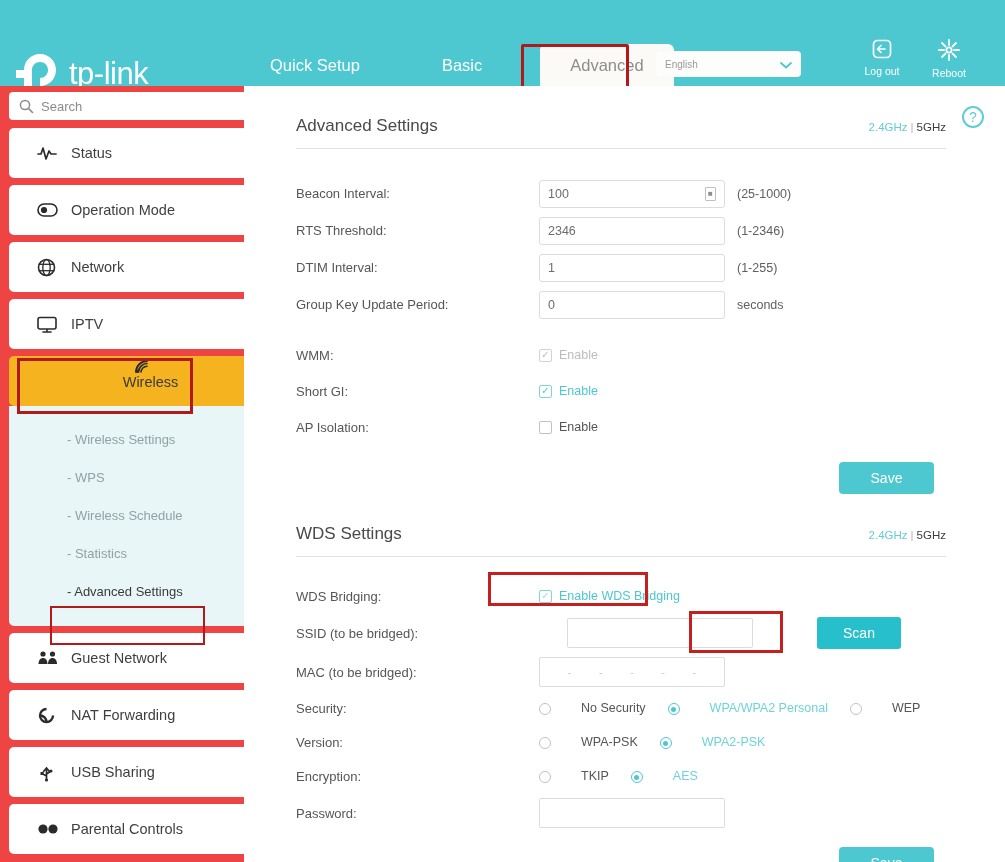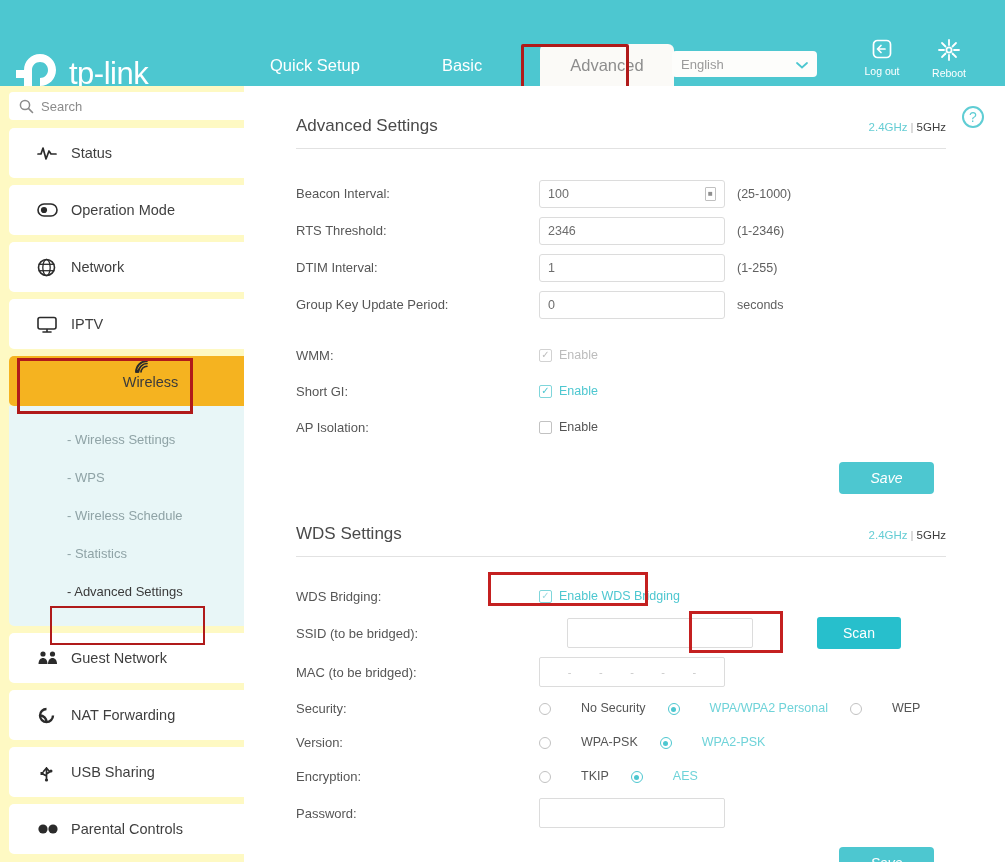--- a/index.html
+++ b/index.html
@@ -37,42 +37,42 @@
     padding: 0 30px; height: 42px;
   }
   .nav-hl {
     position: absolute; left: 521px; top: 44px;
     width: 108px; height: 46px;
     border: 3px solid #b01a1a; border-radius: 2px;
     pointer-events: none;
   }
 
   .lang-select {
-    position: absolute; left: 672px; top: 51px;
+    position: absolute; left: 656px; top: 51px;
     width: 145px; height: 26px;
     background: #fdfdfb; border-radius: 4px;
     display: flex; align-items: center; padding: 0 9px;
-    color: #9a9a9a; font-size: 13px; cursor: pointer;
+    color: #9a9a9a; font-size: 10px; cursor: pointer;
   }
   .lang-select .chev { margin-left: auto; color: #4dc7d0; font-size: 13px; }
 
   .topicon {
     position: absolute; top: 38px; width: 60px;
     display: flex; flex-direction: column; align-items: center;
     color: #ffffff; font-size: 10.5px; cursor: pointer;
   }
   #icon-logout { left: 852px; }
   #icon-reboot { left: 919px; }
   .topicon .lbl { margin-top: 3px; }
 
   
   .sidebar {
     position: absolute; left: 0; top: 86px;
     width: 267px; height: 776px;
-    background: #fef9c3;
+    background: #ef4444;
     padding: 0 9px;
     overflow: hidden;
   }
   .searchbox {
     margin-top: 6px; height: 28px; background: #ffffff;
     border-radius: 4px; display: flex; align-items: center;
     padding: 0 10px; cursor: text;
   }
   .searchbox .sicon { color: #8b8b8b; display: flex; margin-right: 7px; }
   .searchbox .stext { color: #8b8b8b; font-size: 13px; }
@@ -158,21 +158,20 @@
   .cbox.dim { color: #bdbdbd; border-color: #d2d2d2; }
   .cbox.on { color: #4dc7d0; border-color: #7fd6db; }
   .cblabel { font-size: 12.5px; color: #555; }
   .cblabel.dim { color: #bcbcbc; }
   .cblabel.teal { color: #4dc7d0; }
 
   .btn-save {
     width: 95px; height: 32px; background: #4dc7d0; border: none;
     border-radius: 4px; color: #ffffff; font-size: 14px; cursor: pointer;
     font-family: "Liberation Sans", sans-serif;
-    font-style: italic;
   }
   .save-row1 { display: flex; justify-content: flex-end; margin: 17px 42px 0 0; }
 
   .wds-header { margin-top: 30px; }
   .wds-rows { margin-left: 52px; margin-top: 22px; position: relative; }
 
   .wdsbr-row { display: flex; align-items: center; height: 34px; }
   .wds-hl {
     position: absolute; left: 192px; top: -7px;
     width: 160px; height: 34px; border: 3px solid #c42020; pointer-events: none;

